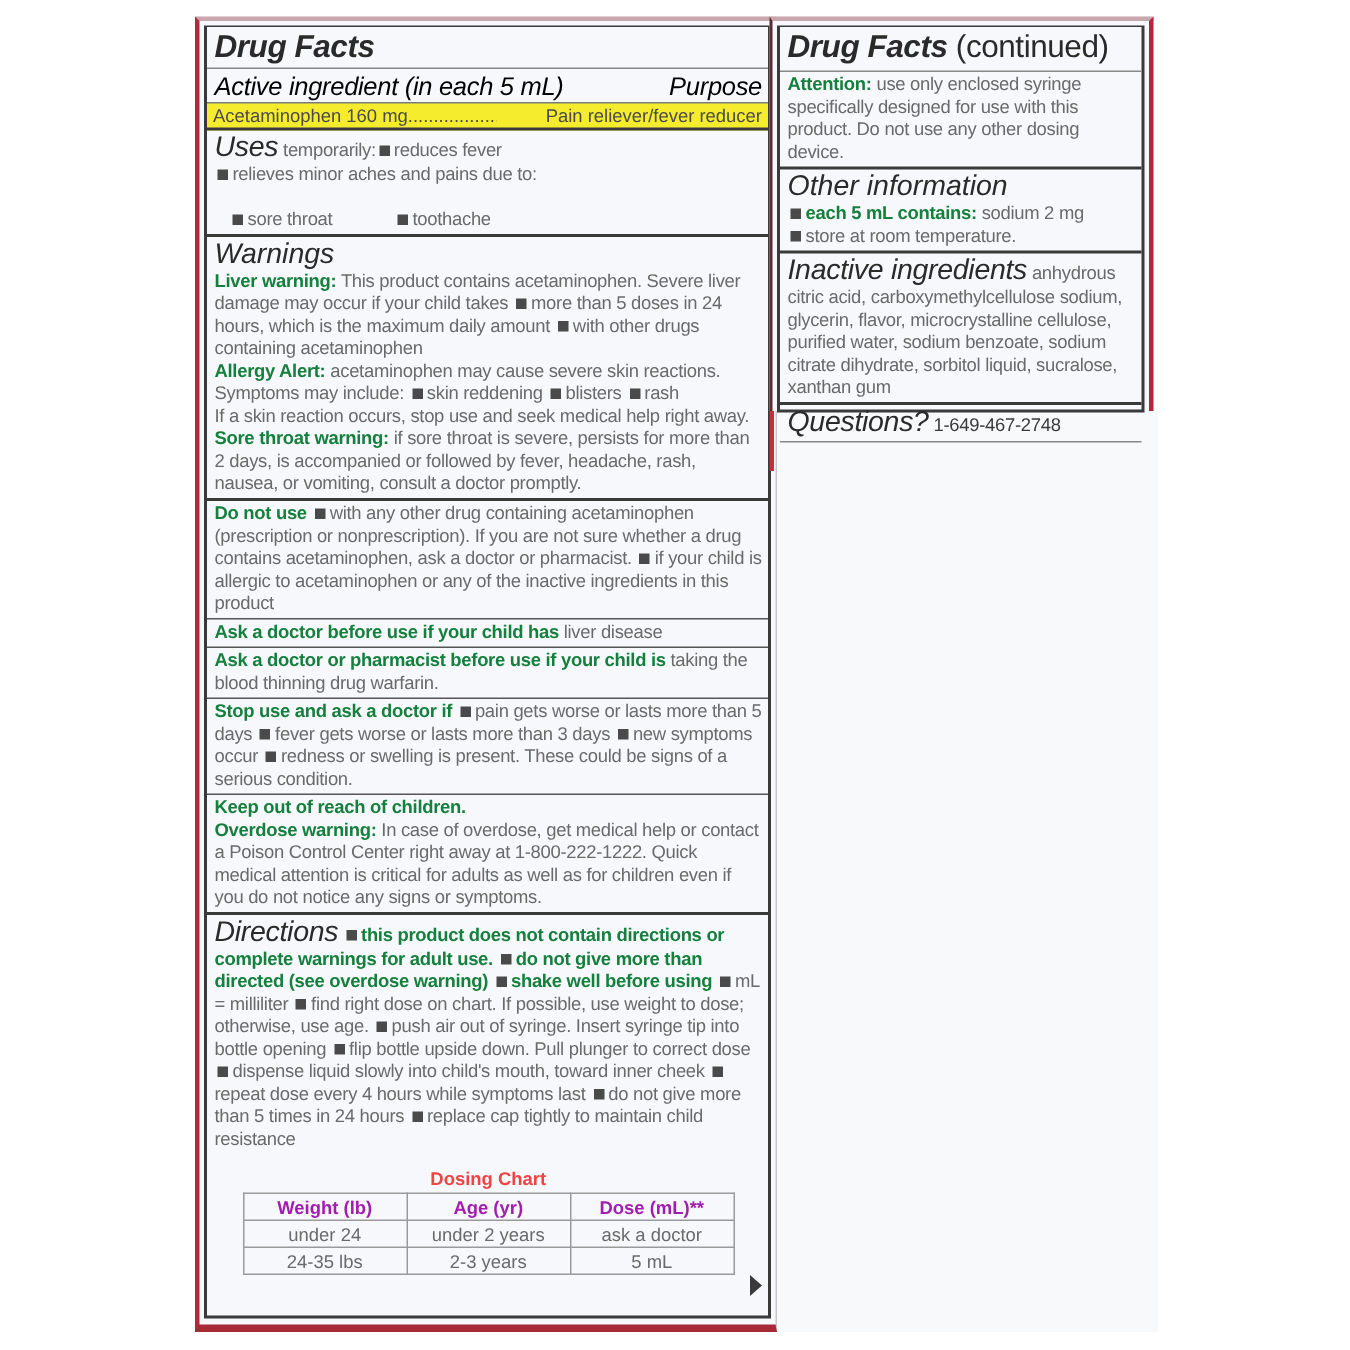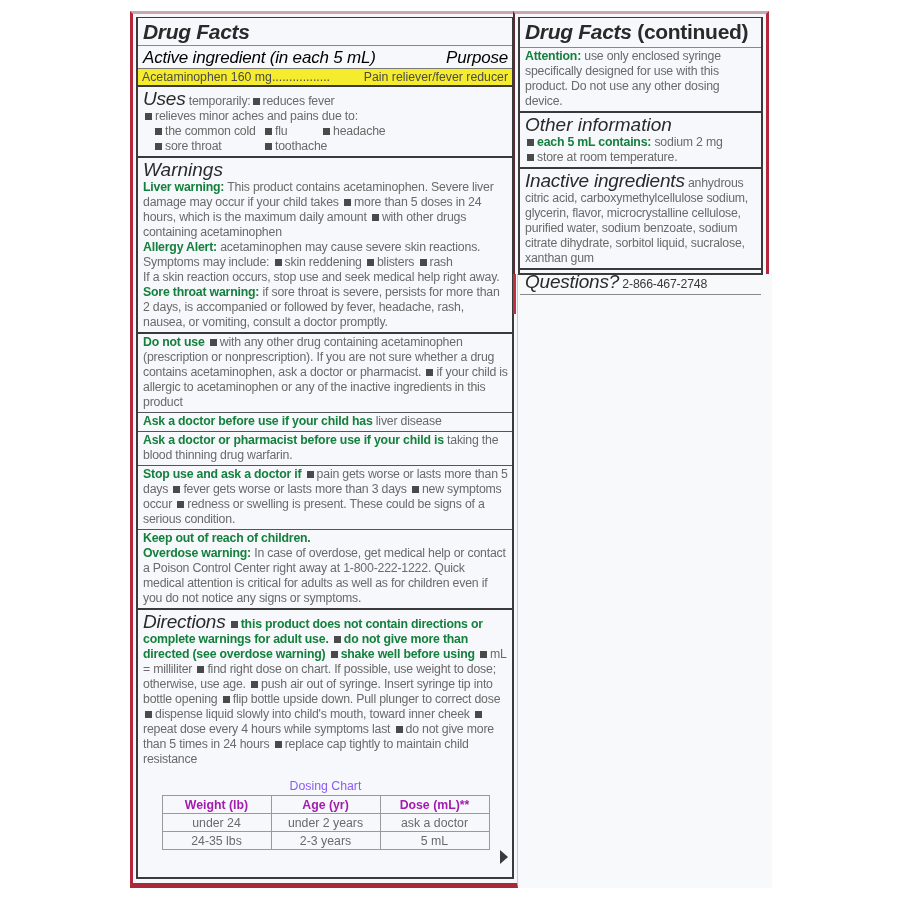--- a/index.html
+++ b/index.html
@@ -26,38 +26,38 @@
   #filler {
     position:absolute; left:516px; top:274px; width:256px; height:614px; background:#f7f9fb;
   }
   .inner {
     position:absolute; left:4px; right:4px; top:4px; bottom:4px;
     border:2px solid #3a3a3a; border-top:1px solid #3a3a3a; background:#f7f8fb;
   }
   .sec { border-bottom:2px solid #3a3a3a; padding:1px 4px 2px 5px; box-sizing:border-box; }
   .sec.thin { border-bottom:1px solid #555; }
   .h1 { font-size:21px; font-weight:bold; font-style:italic; color:#2a2a2a; letter-spacing:-0.3px; line-height:26px; }
-  .h1 .norm { font-weight:bold; font-style:normal; }
+  .h1 .norm { font-weight:normal; font-style:normal; }
   .h2 { font-size:17px; font-style:italic; color:#000000; line-height:21px; letter-spacing:-0.2px; }
   .h2big { font-size:19px; font-style:italic; color:#2a2a2a; line-height:21px; }
   .txt { font-size:12.3px; line-height:15px; color:#6a6a6a; letter-spacing:-0.2px; }
   .b { font-weight:bold; color:#15803d; }
   .sq { display:inline-block; width:7px; height:7px; background:#4a4a4a; margin:0 3px 1px 2px; vertical-align:middle; }
   .hl {
     background:#f6ec2e; font-size:12.3px; line-height:16px; color:#4a4a4a; padding:0 4px;
     display:flex; justify-content:space-between; border-top:1px solid #7a7a7a; border-bottom:2px solid #3a3a3a;
     margin:0 -4px 0 -5px;
   }
   .ai-row { display:flex; justify-content:space-between; align-items:baseline; }
   .ind { padding-left:10px; }
   .col { display:inline-block; width:110px; }
   table.dose { border-collapse:collapse; margin:0 auto; font-size:12.3px; color:#6a6a6a; }
   table.dose td, table.dose th { border:1px solid #9a9a9a; width:104px; text-align:center; padding:1px 2px; height:15px; font-weight:normal; }
   table.dose th { color:#a21caf; font-weight:bold;text-align:center; }
-  .caption { text-align:center; font-size:12.3px; font-weight:normal; color:#8b5cf6; margin:12px 0 2px; }
+  .caption { text-align:center; font-size:12.3px; font-weight:bold; color:#ef4444; margin:12px 0 2px; }
   .foot { text-align:center; font-size:12.3px; color:#6a6a6a; margin-top:2px; }
   .arrow { position:absolute; right:4px; bottom:8px; width:0; height:0; border-top:7px solid transparent; border-bottom:7px solid transparent; border-left:8px solid #3a3a3a; }
 </style>
 </head>
 <body>
 
 <div id="filler"></div>
 
 <div class="panel" id="left">
   <div class="inner" style="left:3px; top:3px; bottom:4px; right:3px;">
@@ -73,21 +73,21 @@
         <span style="white-space:nowrap; overflow:hidden; flex:1;">Acetaminophen 160 mg.......................................</span>
         <span style="white-space:nowrap;padding-left:33px;">Pain reliever/fever reducer</span>
       </div>
     </div>
 
     <div class="sec">
       <div class="txt">
         <span class="h2big">Uses</span>
         <span>temporarily:</span><span class="sq"></span><span>reduces fever</span><br>
         <span class="sq"></span><span>relieves minor aches and pains due to:</span><br>
-        <span class="ind"><span class="col"><span class="sq"></span><span>the common cold</span></span><span style="display:inline-block;width:58px;"><span class="sq"></span><span>flu</span></span><span class="sq"></span><span>headache</span></span><br>
+        <br>
         <span class="ind"><span class="col"><span class="sq"></span><span>sore throat</span></span><span class="sq"></span><span>toothache</span></span>
       </div>
     </div>
 
     <div class="sec">
       <div class="h2big">Warnings</div>
       <div class="txt">
         <span class="b">Liver warning:</span>
         <span>This product contains acetaminophen. Severe liver damage may occur if your child takes</span>
         <span class="sq"></span><span>more than 5 doses in 24 hours, which is the maximum daily amount</span>
@@ -190,17 +190,17 @@
       <div class="h2big">Other information</div>
       <div class="txt">
         <span class="sq"></span><span class="b">each 5 mL contains:</span> <span>sodium 2 mg</span><br>
         <span class="sq"></span><span>store at room temperature.</span>
       </div>
     </div>
     <div class="sec">
       <div class="txt"><span class="h2big">Inactive ingredients</span> <span>anhydrous citric acid, carboxymethylcellulose sodium, glycerin, flavor, microcrystalline cellulose, purified water, sodium benzoate, sodium citrate dihydrate, sorbitol liquid, sucralose, xanthan gum</span></div>
     </div>
     <div class="sec" style="border-bottom:1px solid #888;">
-      <div class="txt"><span class="h2big">Questions?</span> <span class="b" style="font-weight:normal;color:#3a3a3a;">2-866-467-2748</span></div>
+      <div class="txt"><span class="h2big">Questions?</span> <span class="b" style="font-weight:normal;color:#3a3a3a;">1-649-467-2748</span></div>
     </div>
   </div>
 </div>
 <div id="right-stub"></div>
 
 </body></html>

